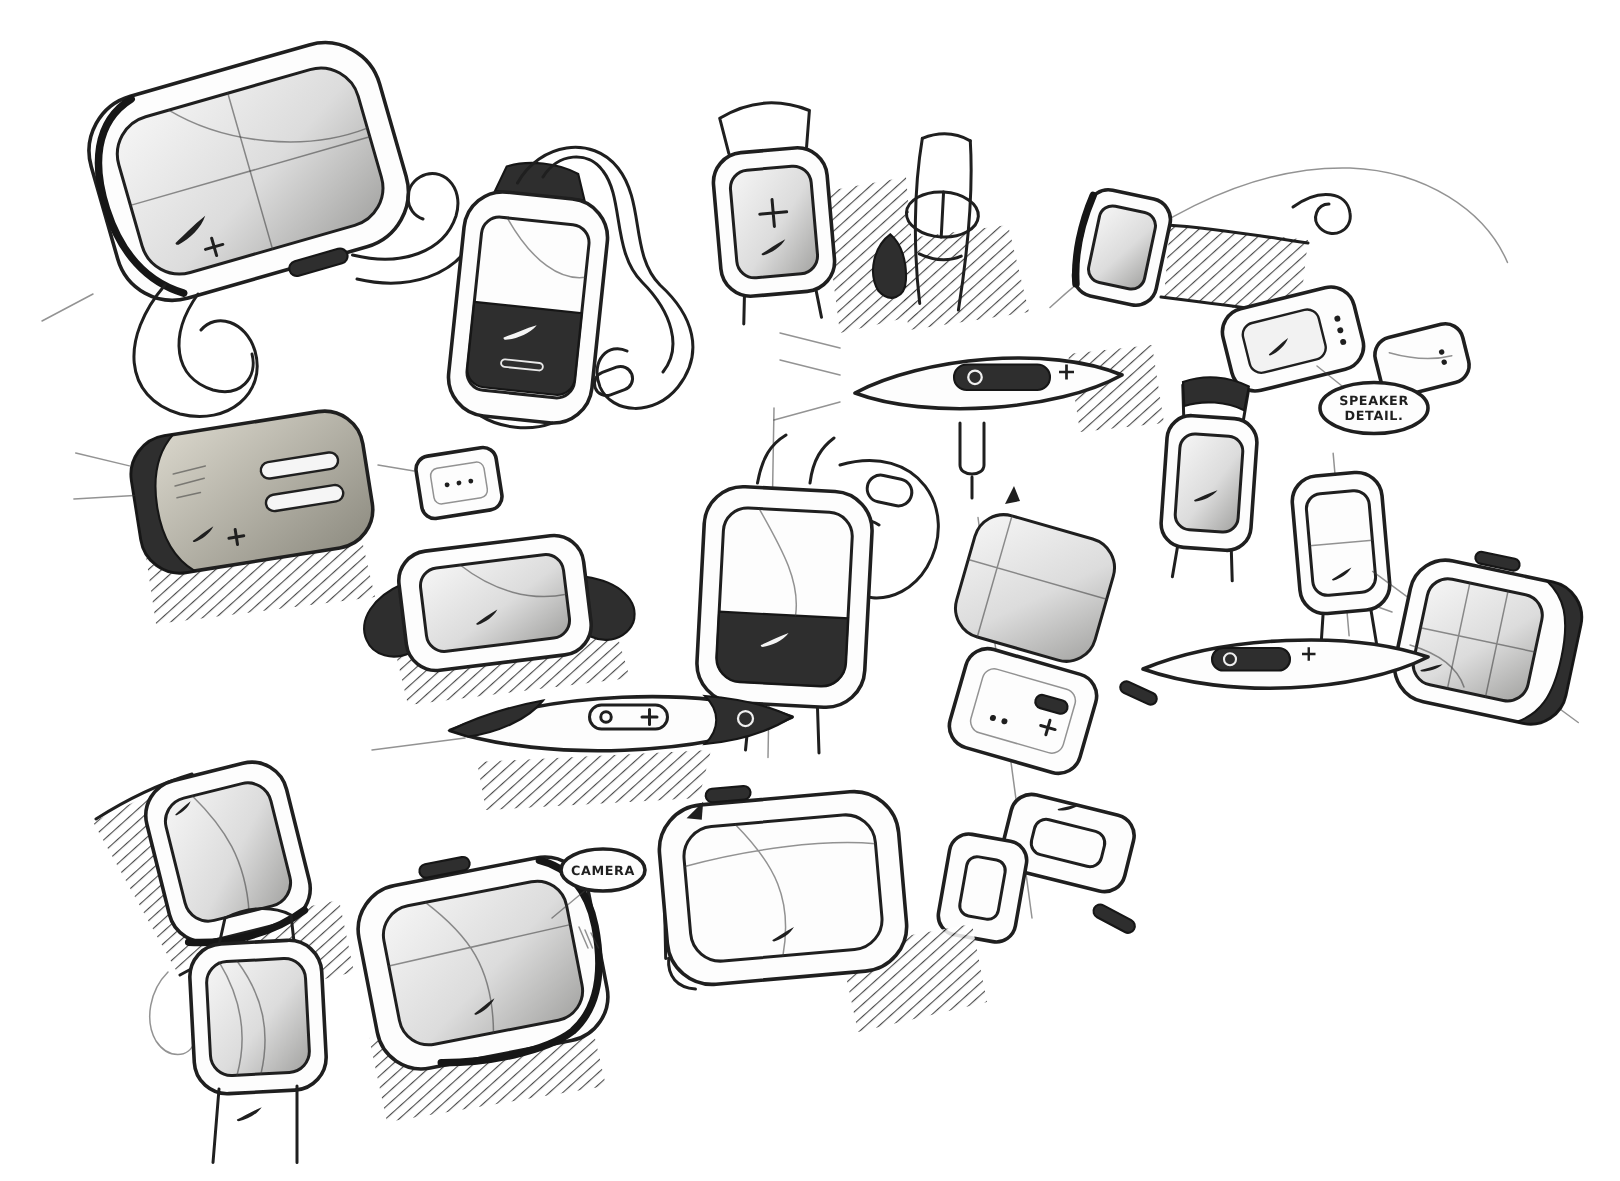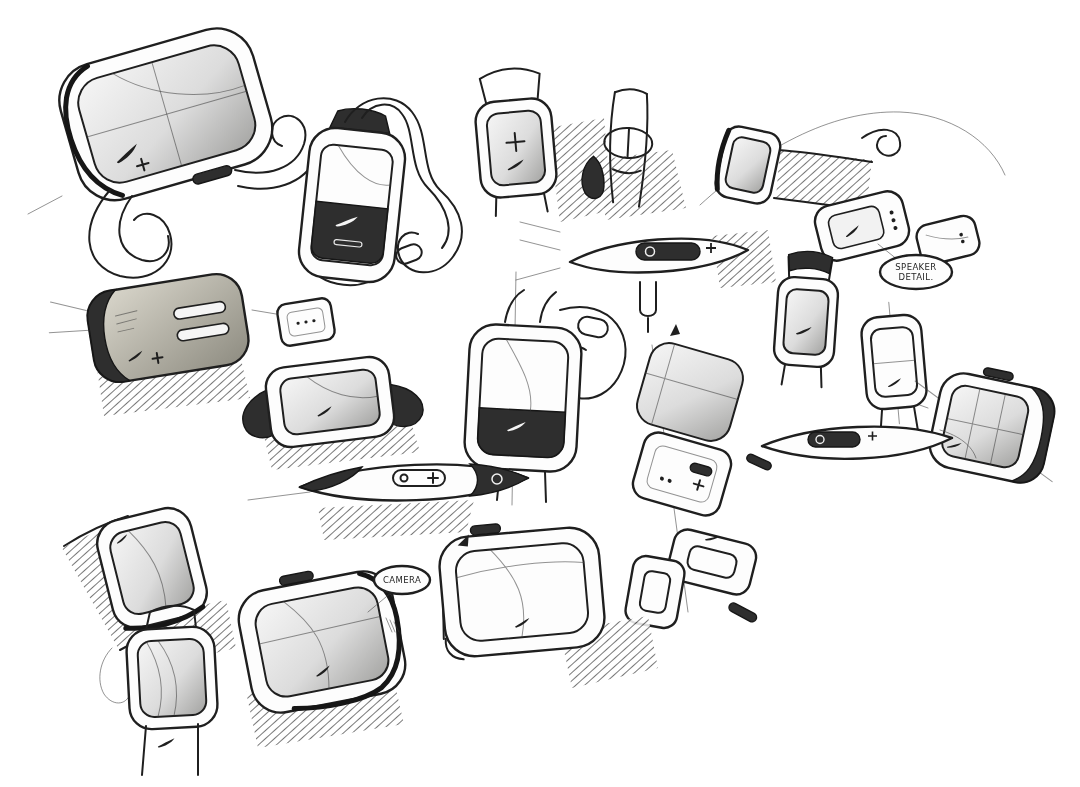--- a/index.html
+++ b/index.html
@@ -1,16 +1,16 @@
 <!DOCTYPE html>
 <html><head>
 <meta charset="utf-8">
 <style>
   html, body { margin:0; padding:0; width:1080px; height:787px; background:#ffffff; overflow:hidden; }
-  .sheet { position:relative; width:1080px; height:787px; background:#ffffff; }
+  .sheet { position:relative; width:1080px; height:787px; background:#ffffff;font-weight:bold; }
   svg { display:block; }
   .ink        { fill:none; stroke:#1f1f1f; stroke-width:2; stroke-linecap:round; stroke-linejoin:round; }
   .ink-thin   { fill:none; stroke:#3a3a3a; stroke-width:1; opacity:.55; stroke-linecap:round; }
   .ink-thick  { fill:none; stroke:#161616; stroke-width:5; stroke-linecap:round; }
   .fill-paper { fill:#fdfdfd; stroke:#1f1f1f; stroke-width:2.4; stroke-linejoin:round; }
   .fill-dark  { fill:#2e2e2e; stroke:#161616; stroke-width:1.4; }
   .fill-screen{ fill:url(#gScreen); stroke:#1f1f1f; stroke-width:2; }
   .fill-metal { fill:url(#gMetal); stroke:#1f1f1f; stroke-width:2.4; }
   .hatch      { fill:url(#hatchP); stroke:none; opacity:.85; }
   .note { font-family:"DejaVu Sans", sans-serif; font-size:8.5px; letter-spacing:.4px; fill:#1f1f1f; text-anchor:middle; }

